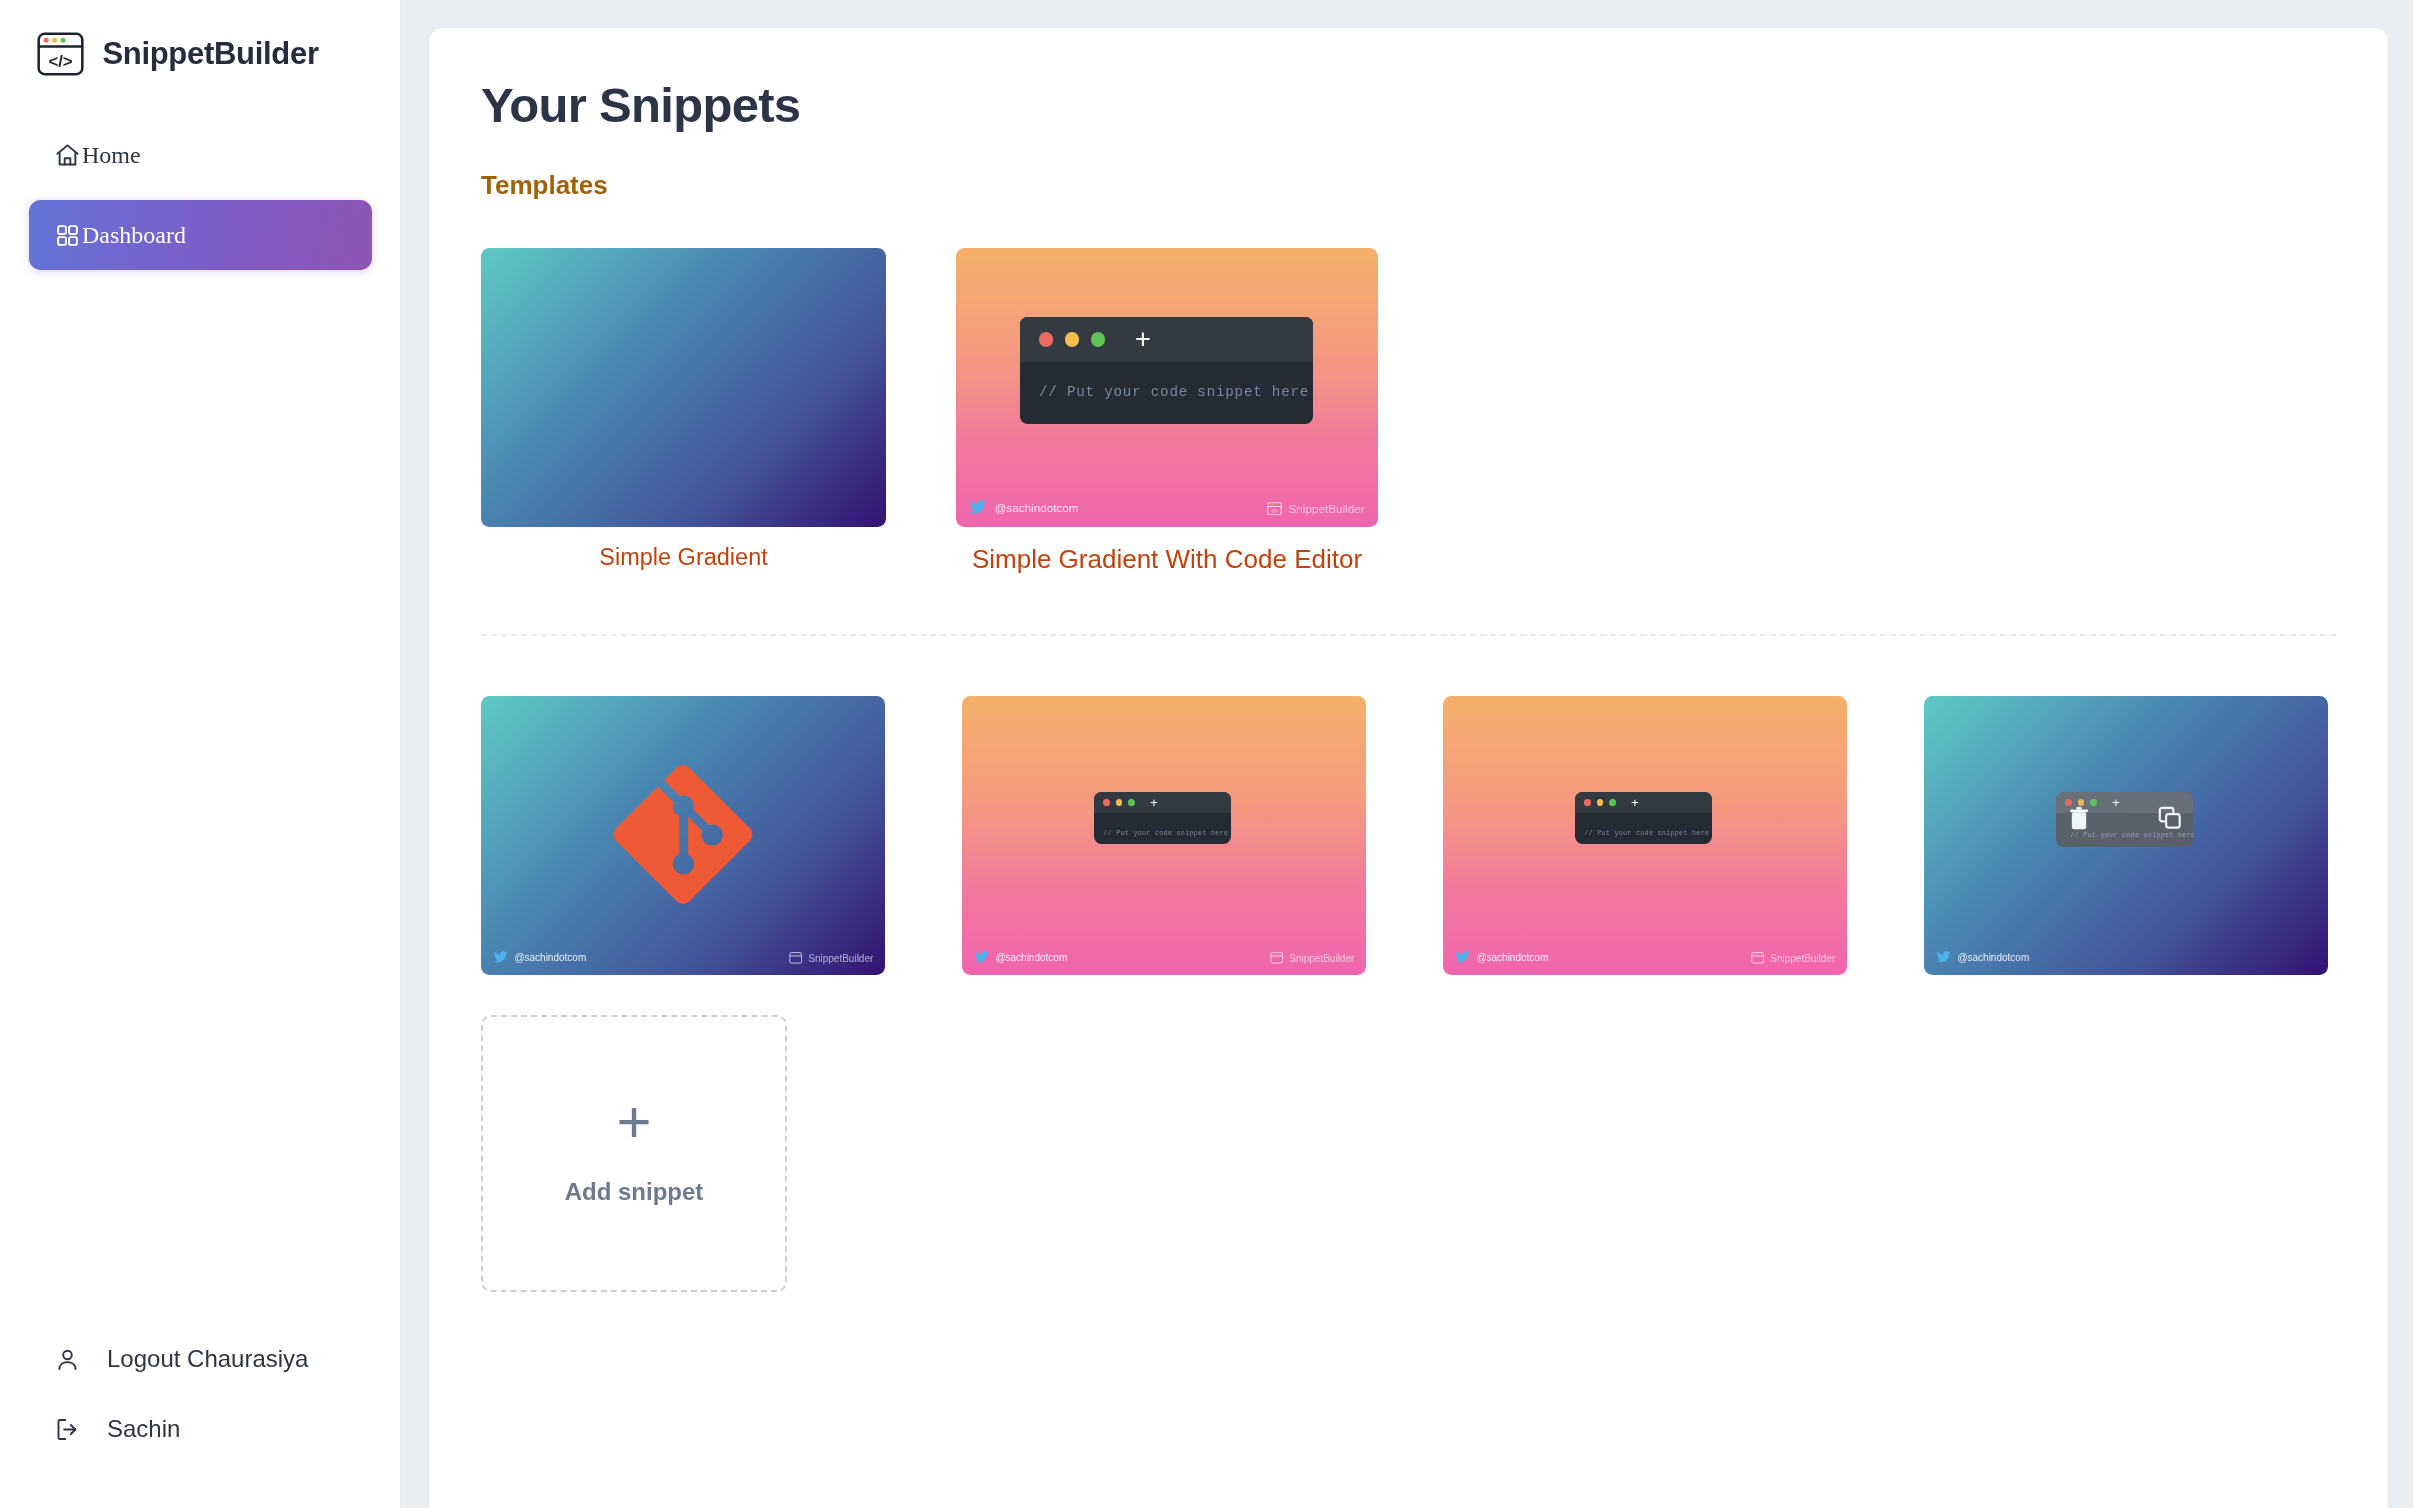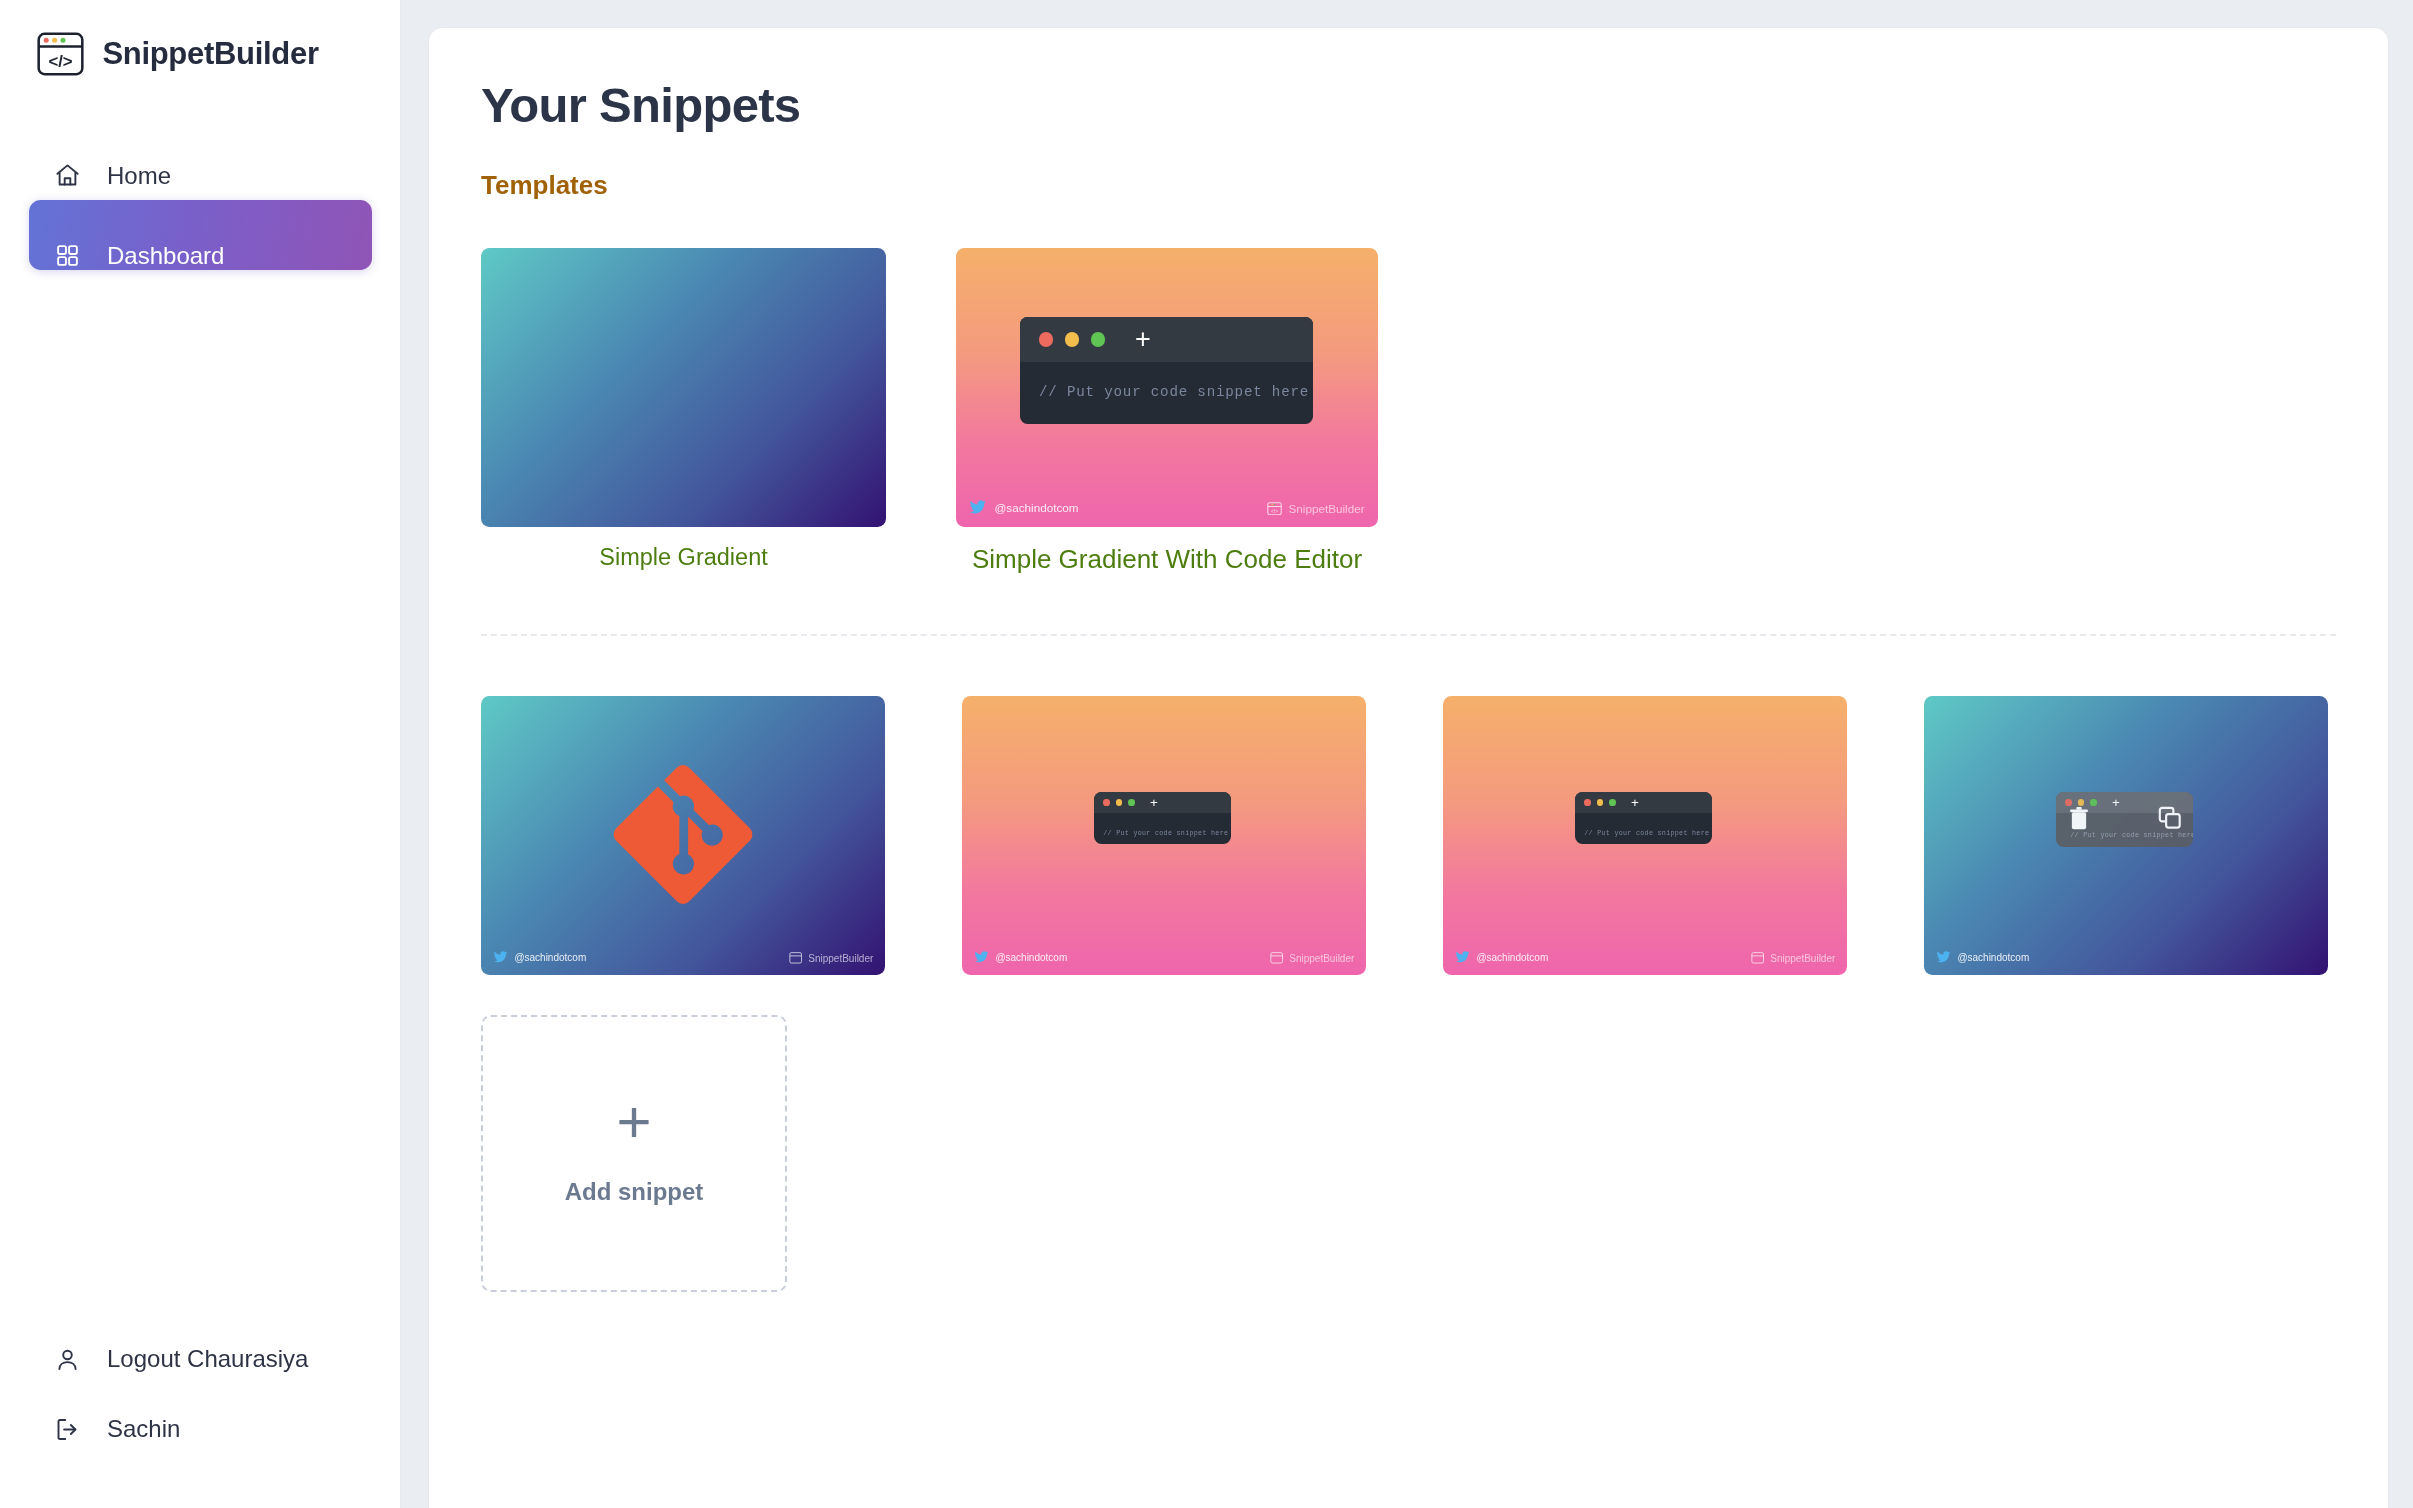--- a/index.html
+++ b/index.html
@@ -21,26 +21,27 @@
     position: relative;
   }
   .brand { display: flex; align-items: center; gap: 18.4px; padding: 32px 0 0 37px; }
   .brand-logo { width: 47px; height: 44px; flex: 0 0 47px; }
   .brand-name {
     font-size: 31px; font-weight: 700; color: #242c3d; letter-spacing: -0.3px;
   }
 
   .nav { margin-top: 44px; padding: 0 28.5px; }
   .nav-item {
-    display: flex; align-items: flex-end; gap: 25px;
+    display: flex; align-items: center; 
     height: 70px; padding-left: 25px;
     border-radius: 11.7px;
     color: #2e3446; font-size: 24px;
     margin-bottom: 10px;
     cursor: pointer;
+    font-family: Liberation Serif, serif;
   }
   .nav-item .ic { width: 28.5px; height: 28.5px; flex: 0 0 28.5px; display:flex; align-items:center; justify-content:center;}
   .nav-item.active {
     background: linear-gradient(100deg, #6373d6 0%, #7a5fc9 48%, #9054b6 100%);
     color: #ffffff;
     box-shadow: 0 1.7px 8.4px rgba(110,90,190,.25);
   }
 
   .sidebar-footer { margin-top: auto; padding: 0 28.5px 44px 28.5px; }
   .foot-item {
@@ -66,21 +67,21 @@
   }
   .section-title {
     font-size: 26px; font-weight: 700; color: #a16207;
     margin-top: 37px;
   }
 
   
   .tpl-row { display: flex; gap: 70px; margin-top: 47px; align-items: flex-start; }
   .tpl { cursor: pointer; }
   .tpl-label {
-    text-align: center; font-size: 23.5px; color: #4d7c0f; font-weight: 400;
+    text-align: center; font-size: 23.5px; color: #c2410c; font-weight: 400;
     margin-top: 17px;
   }
   .tpl.wide .tpl-label { font-size: 26px; }
 
   .canvas {
     border-radius: 8.4px; position: relative; overflow: hidden;
   }
   .g-teal  { background: linear-gradient(135deg, #5fc9c6 0%, #4a87b2 38%, #43559b 70%, #331272 100%); }
   .g-peach { background: linear-gradient(180deg, #f5b06a 0%, #f49a7f 38%, #f2789e 70%, #ef65ad 100%); }
 

